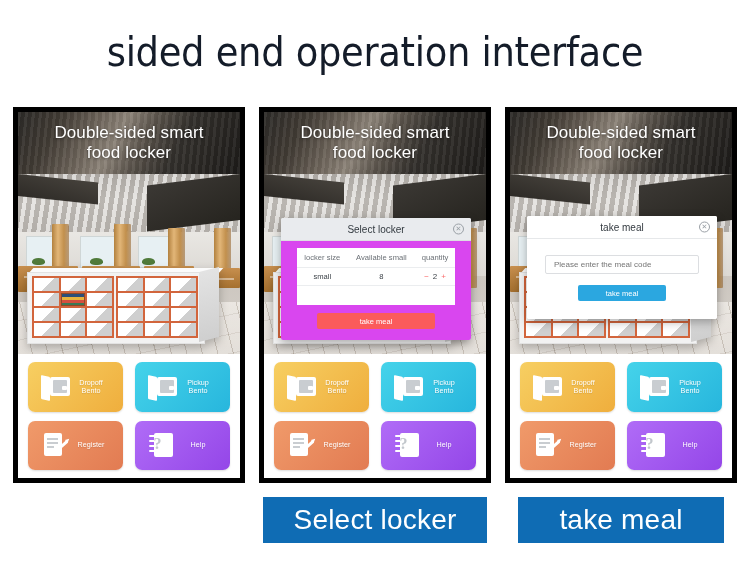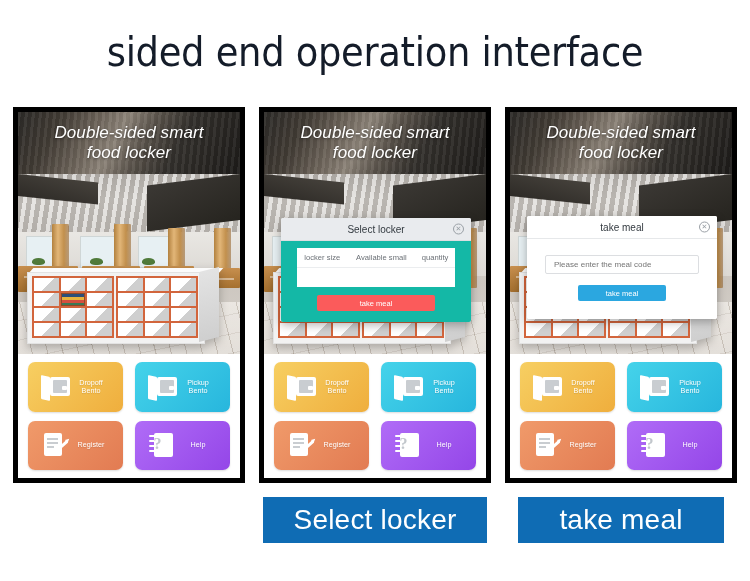--- a/index.html
+++ b/index.html
@@ -33,21 +33,20 @@
     box-sizing:border-box;overflow:hidden;
   }
   .panel-inner{position:absolute;inset:0;overflow:hidden;background:#fff;}
 
   
   .hero{
     position:relative;height:62px;width:100%;
     background:
       linear-gradient(118deg,#2c2a27 0%,#423c35 18%,#6d645a 33%,#8d8479 44%,#5a534b 56%,#33302c 70%,#1d1b19 100%);
     overflow:hidden;
-    font-style:italic;
   }
   .hero::after{
     content:"";position:absolute;inset:0;
     background:
       repeating-linear-gradient(96deg, rgba(255,255,255,.10) 0 3px, rgba(0,0,0,.10) 3px 7px);
     opacity:.55;
   }
   .hero-title{
     position:absolute;inset:0;display:flex;flex-direction:column;
     align-items:center;justify-content:center;
@@ -214,21 +213,21 @@
     position:relative;height:22px;background:#e9ebee;
     display:flex;align-items:center;justify-content:center;
     border-bottom:1px solid #dcdee1;
   }
   .modal-title{font-size:10px;color:#333a40;}
   .modal-close{
     position:absolute;right:7px;top:50%;transform:translateY(-50%);
     width:9px;height:9px;border:1px solid #9aa0a6;border-radius:50%;
     color:#9aa0a6;font-size:7px;line-height:8px;text-align:center;cursor:pointer;
   }
-  .modal-body{padding:7px 16px 9px;background:#14b8a6;}
+  .modal-body{padding:7px 16px 9px;background:#d946ef;}
 
   
   .lk-table{width:100%;background:#fff;border-collapse:collapse;font-size:7.6px;color:#3d4349;}
   .lk-table th{
     font-weight:400;color:#6b7076;padding:5px 4px;border-bottom:1px solid #ebedef;text-align:center;
   }
   .lk-table td{padding:4px 4px;border-bottom:1px solid #ebedef;text-align:center;color:#3d4349;}
   .lk-table tr.blank td{height:11px;border-bottom:none;}
   .stepper{display:inline-flex;align-items:center;gap:4px;color:#b9bec3;font-size:8px;}
   .stepper .num{color:#3d4349;font-size:8px;}
@@ -531,20 +530,31 @@
           <div class="modal-body">
             <table class="lk-table">
               <thead>
                 <tr>
                   <th>locker size</th>
                   <th>Available small</th>
                   <th>quantity</th>
                 </tr>
               </thead>
               <tbody>
+                <tr>
+                  <td>small</td>
+                  <td>8</td>
+                  <td>
+                    <span class="stepper active">
+                      <span>−</span>
+                      <span class="num">2</span>
+                      <span>+</span>
+                    </span>
+                  </td>
+                </tr>
                 <tr class="blank">
                     <td colspan="3"></td>
                   </tr>
               </tbody>
             </table>
             <button class="btn-red">take meal</button>
           </div>
         </div>
 
       </div>

